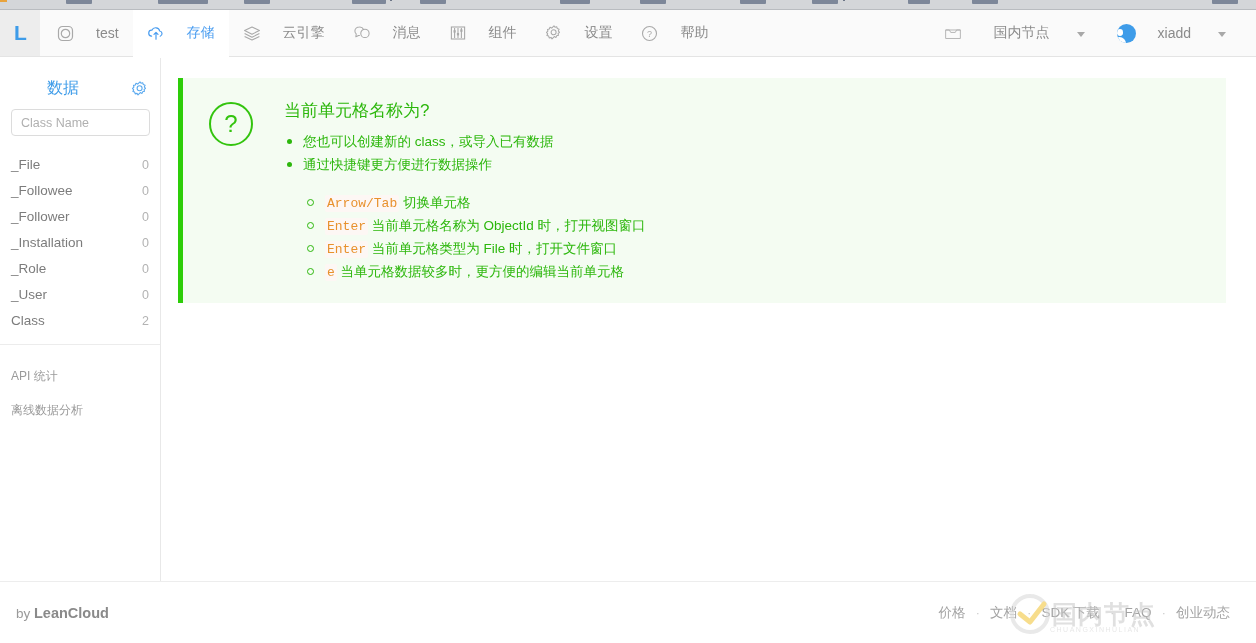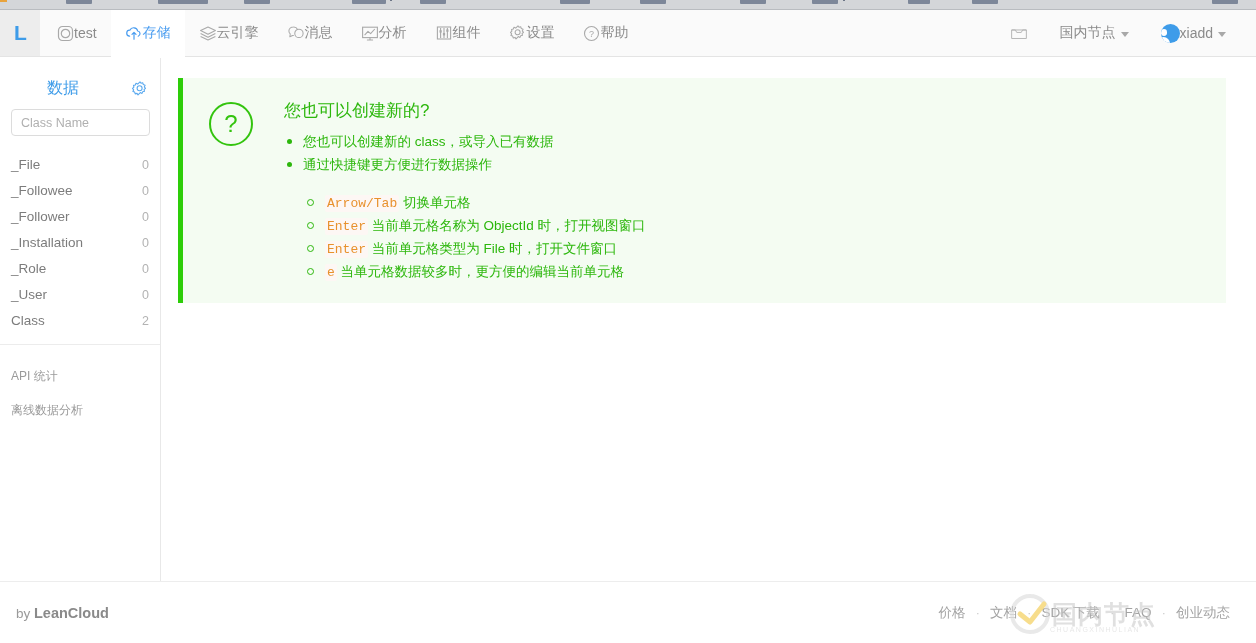--- a/index.html
+++ b/index.html
@@ -38,21 +38,21 @@
     display: flex; align-items: stretch;
   }
   .logo-cell {
     width: 40px; display: flex; align-items: center; justify-content: center;
     background: #ededed;
     font-weight: bold; font-size: 21px; color: #3e9ce9;
     font-family: "Liberation Sans", sans-serif;
     letter-spacing: -1px;
   }
   .nav-item {
-    display: flex; align-items: center; gap: 0;
+    display: flex; align-items: center; gap: 22px;
     padding: 0 14px;
     font-size: 14px; color: #8b8b8b;
     white-space: nowrap;
     cursor: pointer;
     background: transparent;
   }
   .nav-item.app-item { color: #8b8b8b; padding-left: 16px; }
   .nav-item.active {
     background: #ffffff; color: #4a9df0;
     border-bottom: 1px solid #ffffff;
@@ -247,30 +247,20 @@
   <div class="nav-item">
     <span class="nav-icon">
       <svg width="19" height="16" viewBox="0 0 19 16">
         <path d="M11.2 4.2A4.6 4.6 0 0 0 6.8 1.6C4.1 1.6 2 3.5 2 5.9c0 1.2.5 2.3 1.4 3.1L3 12l2.9-1.4c.3.05.6.08.9.08" fill="none" stroke="#a9a9a9" stroke-width="1.1" stroke-linejoin="round" stroke-linecap="round"></path>
         <circle cx="12.6" cy="8.4" r="4.4" fill="none" stroke="#a9a9a9" stroke-width="1.1"></circle>
       </svg>
     </span>
     <span>消息</span>
   </div>
 
-  <div class="nav-item">
-    <span class="nav-icon">
-      <svg width="18" height="16" viewBox="0 0 18 16">
-        <rect x="1.6" y="2.2" width="14.8" height="10.4" fill="none" stroke="#a9a9a9" stroke-width="1.1"></rect>
-        <path d="M3.6 10.2 7 6.4l2.6 2.2 4.2-4.6" fill="none" stroke="#a9a9a9" stroke-width="1.1" stroke-linejoin="round"></path>
-        <path d="M9 12.6V15M6.4 15h5.2" fill="none" stroke="#a9a9a9" stroke-width="1.1" stroke-linecap="round"></path>
-      </svg>
-    </span>
-    <span>分析</span>
-  </div>
 
   <div class="nav-item">
     <span class="nav-icon">
       <svg width="18" height="16" viewBox="0 0 18 16">
         <rect x="2.4" y="2" width="13.2" height="12" fill="none" stroke="#a9a9a9" stroke-width="1.1"></rect>
         <path d="M5.6 3v10M9 3v10M12.4 3v10" stroke="#a9a9a9" stroke-width="1.1"></path>
         <rect x="4.5" y="5.2" width="2.2" height="2.4" fill="#a9a9a9"></rect>
         <rect x="7.9" y="8" width="2.2" height="2.4" fill="#a9a9a9"></rect>
         <rect x="11.3" y="4.4" width="2.2" height="2.4" fill="#a9a9a9"></rect>
       </svg>
@@ -377,21 +367,21 @@
     <div class="side-link">
       <span>离线数据分析</span>
     </div>
   </div>
 </div>
 
 <div id="main">
   <div id="help-panel">
     <div class="help-qmark">?</div>
     <div class="help-body">
-      <div class="help-title">您也可以创建新的?</div>
+      <div class="help-title">当前单元格名称为?</div>
       <ul class="lvl1">
         <li>
           <span>您也可以创建新的 class，或导入已有数据</span>
         </li>
         <li>
           <span>通过快捷键更方便进行数据操作</span>
           <ul class="lvl2">
             <li>
               <code class="kbd">Arrow/Tab</code>
               <span>切换单元格</span>

